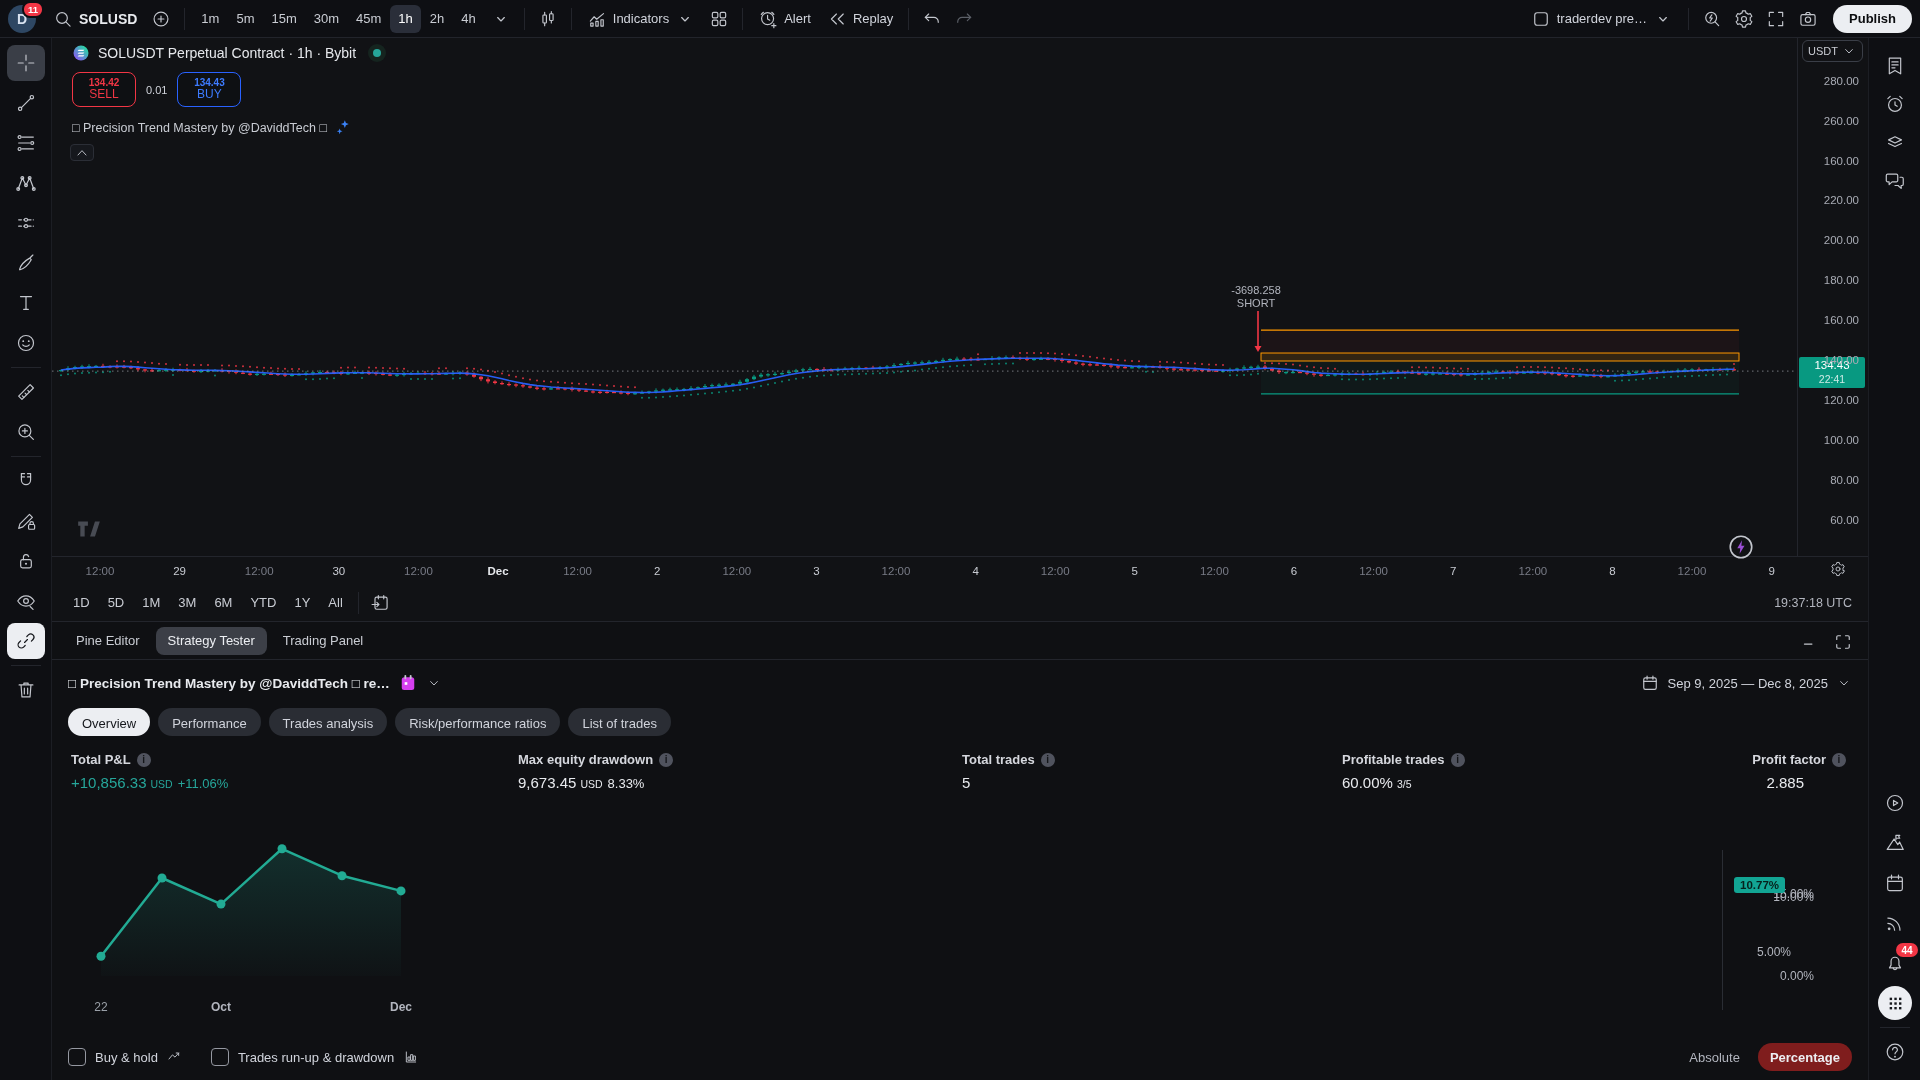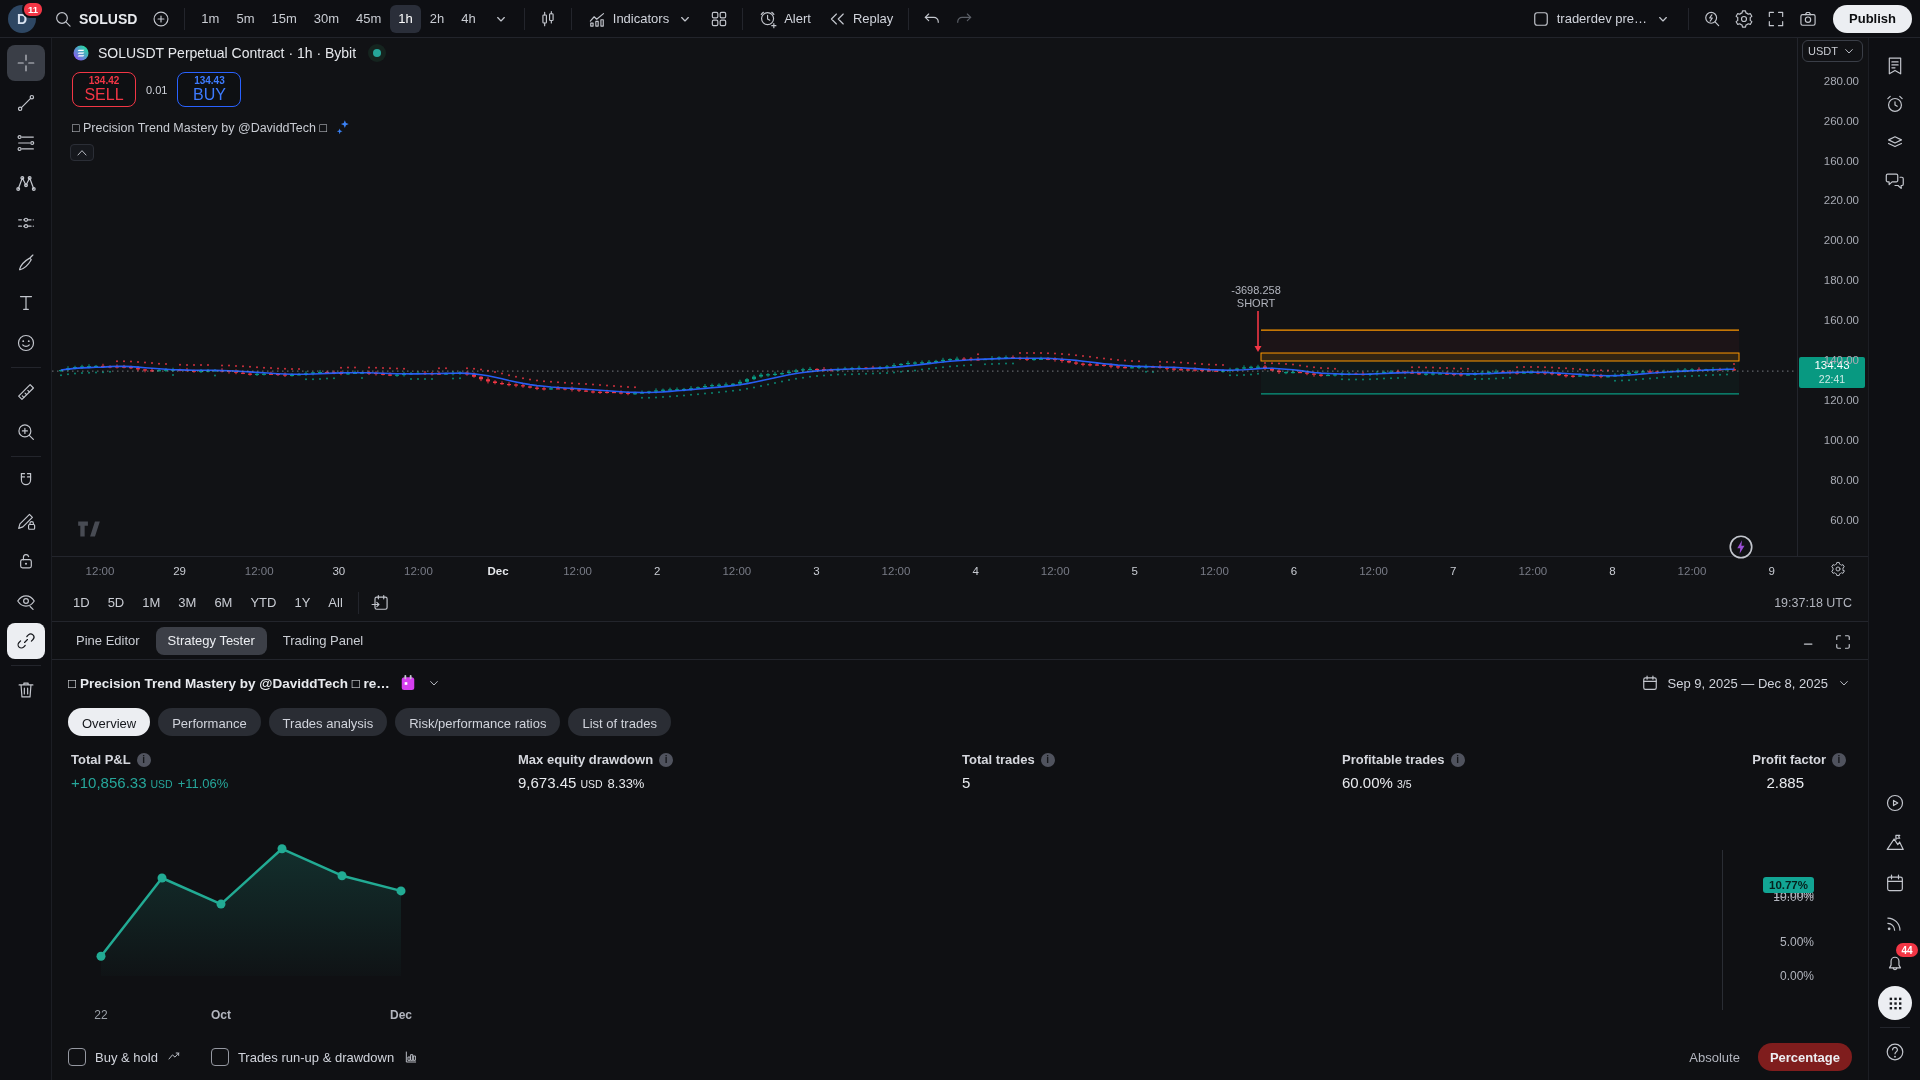--- a/index.html
+++ b/index.html
@@ -60,21 +60,21 @@
 
   
   #chart-title-row { position:absolute; left:20px; top:6px; display:flex; align-items:center; gap:8px;
     font-size:14px; color:#e6e8ec; z-index:3; }
   .status-dot-wrap { width:18px; height:18px; border-radius:50%; background:#15241f; display:grid; place-items:center; margin-left:4px; }
   .status-dot { width:8px; height:8px; border-radius:50%; }
   #quote-row { position:absolute; left:20px; top:34px; display:flex; align-items:center; gap:10px; z-index:3; }
   .qbtn { width:64px; height:35px; border-radius:8px; border:1.5px solid; background:rgba(14,15,19,.6);
     display:flex; flex-direction:column; align-items:center; justify-content:center; line-height:1.1; cursor:pointer; }
   .qbtn .p { font-size:10px; font-weight:bold; }
-  .qbtn .l { font-size:16px; }
+  .qbtn .l { font-size:12px; }
   .qbtn.sell { border-color:#f23645; color:#f23645; }
   .qbtn.buy { border-color:#2962ff; color:#3d7bff; }
   .spread { font-size:11px; color:#d1d4dc; }
   #legend-row { position:absolute; left:20px; top:80px; display:flex; align-items:center; gap:6px;
     font-size:12.5px; color:#c9ccd3; z-index:3; }
   #collapse-btn { position:absolute; left:18px; top:106px; width:24px; height:17px; background:#16181d;
     border:1px solid #2b2e36; border-radius:4px; display:grid; place-items:center; z-index:3; cursor:pointer; }
   #watermark { position:absolute; left:24px; top:478px; opacity:.85; z-index:2; }
   #lightning-btn { position:absolute; left:1674px; top:494px; width:30px; height:30px; border-radius:50%;
     display:grid; place-items:center; z-index:3; cursor:pointer; }
@@ -115,26 +115,26 @@
   .info { width:14px; height:14px; border-radius:50%; background:#50535e; color:#14161a;
     font:bold 10px "Liberation Sans",sans-serif; display:inline-grid; place-items:center; }
   .stat .val { margin-top:7px; font-size:15px; color:#e8eaee; }
   .stat .val .u { font-size:10.5px; margin:0 5px 0 4px; }
   .stat .val .s { font-size:13px; }
   .stat .val.green { color:#26a69a; }
   .stat.right .val { margin-right:42px; }
 
   
   #equity-svg { position:absolute; left:28px; top:216px; }
-  .eq-xlabel { position:absolute; top:386px; transform:translateX(-50%); font-size:12px; color:#b2b5be; font-weight:bold; }
+  .eq-xlabel { position:absolute; top:378px; transform:translateX(-50%); font-size:12px; color:#b2b5be; font-weight:bold; }
   .eq-xlabel.first { font-weight:normal; color:#9aa0a8; }
   #pct-divider { position:absolute; left:1670px; top:228px; width:1px; height:160px; background:#2a2d34; }
   .pct-label { position:absolute; left:1682px; width:80px; text-align:right; transform:translateY(-50%);
     font-size:12px; color:#b2b5be; }
-  #pct-badge { position:absolute; left:1682px; width:80px; transform:translateY(-50%); text-align:right; z-index:2; }
+  #pct-badge { position:absolute; left:1682px; width:80px; transform:translateY(-50%); text-align:left; z-index:2; }
   #pct-badge span { background:#12a594; color:#06211c; font-size:11.5px; font-weight:bold;
     padding:2px 6px; border-radius:3px; }
 
   
   #panel-bottom { position:absolute; left:16px; right:16px; bottom:9px; display:flex; align-items:center; gap:28px; }
   .chk-group { display:flex; align-items:center; gap:9px; font-size:13px; color:#d1d4dc; cursor:pointer; }
   .checkbox { width:18px; height:18px; border:1.5px solid #9598a1; border-radius:4px; background:transparent; }
   #scale-toggle { margin-left:auto; display:flex; align-items:center; gap:6px; }
   .scale-opt { border:none; background:none; color:#b2b5be; font:13px "Liberation Sans",sans-serif;
     height:28px; padding:0 12px; border-radius:15px; cursor:pointer; }
@@ -1568,21 +1568,21 @@
         </svg>
       <div id="eq-xlabels">
           <span class="eq-xlabel first" style="left: 49px;">22</span>
           <span class="eq-xlabel" style="left: 169px;">Oct</span>
           <span class="eq-xlabel" style="left: 349px;">Dec</span>
         </div>
       <div id="pct-divider"></div>
       <div id="pct-labels">
           <div class="pct-label" style="top: 236px; margin-top: 36px;">15.00%</div>
           <div class="pct-label" style="top: 275px;">10.00%</div>
-          <div class="pct-label" style="top: 320px;">5.00%</div>
+          <div class="pct-label" style="top: 330px; text-align: center;">5.00%</div>
           <div class="pct-label" style="top: 354px;">0.00%</div>
         </div>
       <div id="pct-badge" style="top: 262px;"><span>10.77%</span></div>
 
       <div id="panel-bottom">
         <span class="chk-group">
           <span class="checkbox"></span>
           <span>Buy &amp; hold</span>
           <span>
               <svg class="icn" width="16" height="16" viewBox="0 0 24 24" fill="none" stroke-width="1.4" stroke-linecap="round" stroke-linejoin="round">

